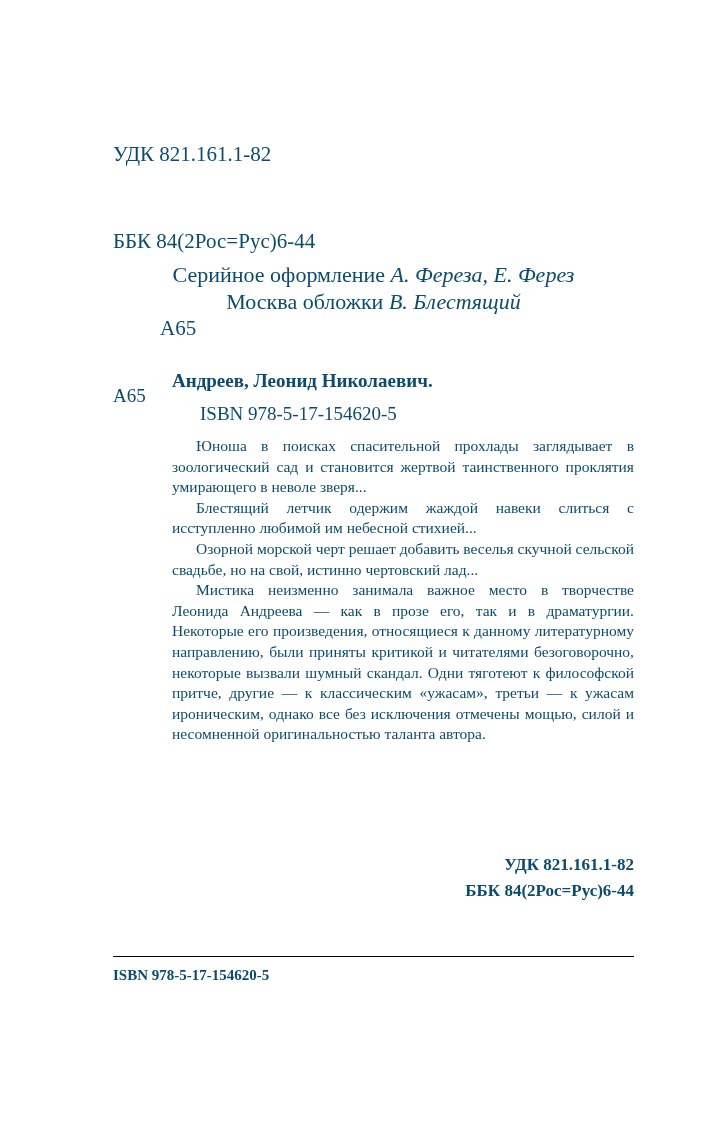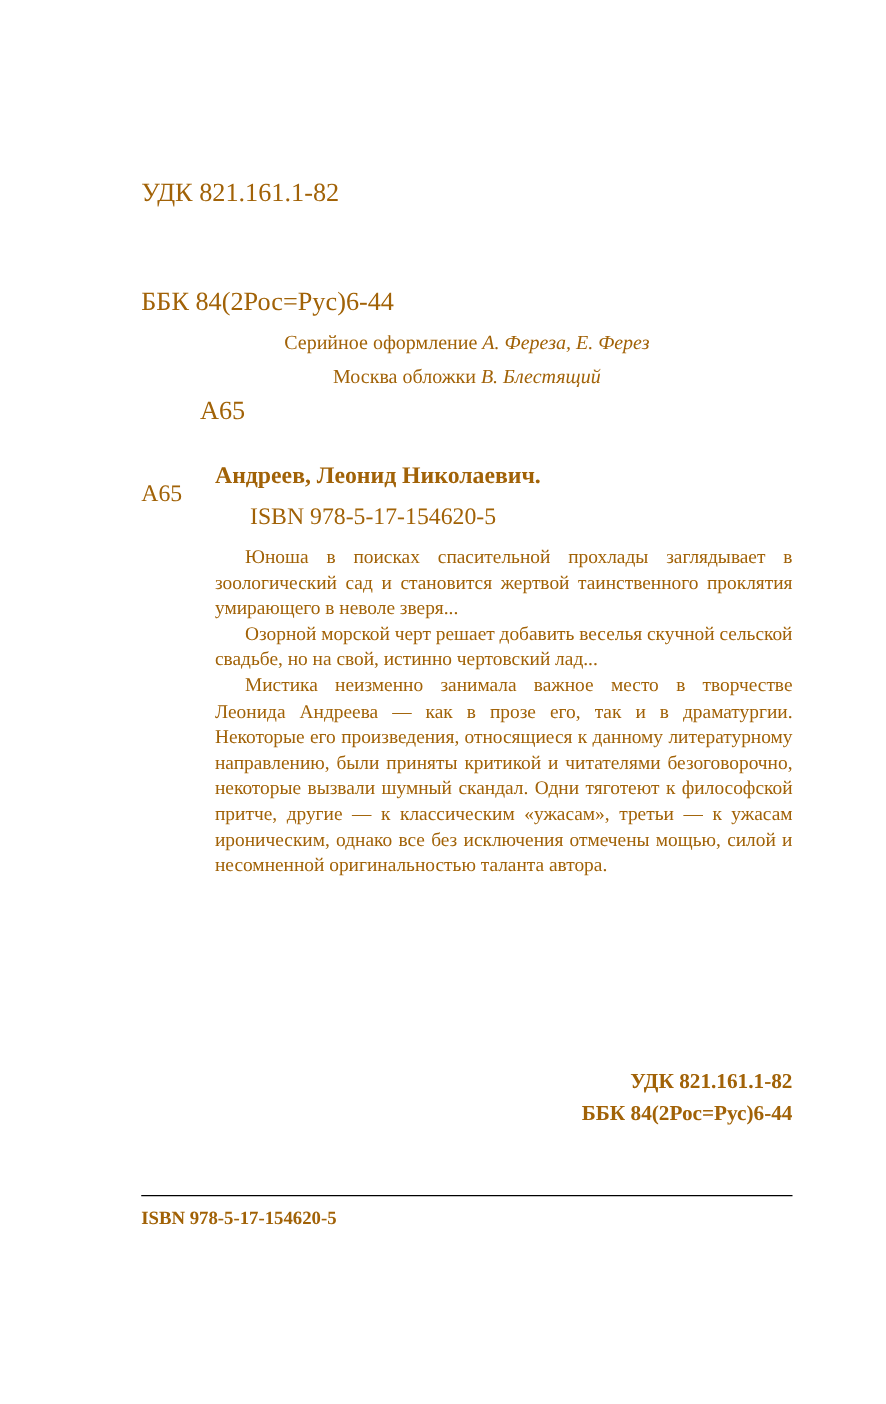--- a/index.html
+++ b/index.html
@@ -6,21 +6,21 @@
     margin: 0;
     padding: 0;
     background: #ffffff;
   }
   .page {
     position: relative;
     width: 709px;
     height: 1123px;
     background: #ffffff;
     font-family: "Liberation Serif", "DejaVu Serif", serif;
-    color: #a16207;
+    color: #0c4a6e;
     overflow: hidden;
   }
 
   
   .top-codes {
     position: absolute;
     left: 113px;
     top: 82px;
     font-size: 21px;
     line-height: 29px;
@@ -40,21 +40,21 @@
     font-size: 16px;
   }
 
   
   .design-block {
     position: absolute;
     left: 113px;
     top: 261px;
     width: 521px;
     text-align: center;
-    font-size: 16px;
+    font-size: 22px;
     line-height: 27px;
   }
   .design-block i {
     font-style: italic;
   }
 
   
   .catalog-code {
     position: absolute;
     left: 113px;
@@ -142,20 +142,21 @@
   </div>
 
   <div class="catalog-code">А65</div>
 
   <div class="main-block">
     <p class="author">Андреев, Леонид Николаевич.</p>
     <p class="isbn-line">ISBN 978-5-17-154620-5</p>
 
     <div class="annotation">
       <p>Юноша в поисках спасительной прохлады заглядывает в зоологический сад и становится жертвой таинственного проклятия умирающего в неволе зверя...</p>
+      <p>Блестящий летчик одержим жаждой навеки слиться с исступленно любимой им небесной стихией...</p>
       <p>Озорной морской черт решает добавить веселья скучной сельской свадьбе, но на свой, истинно чертовский лад...</p>
       <p>Мистика неизменно занимала важное место в творчестве Леонида Андреева — как в прозе его, так и в драматургии. Некоторые его произведения, относящиеся к данному литературному направлению, были приняты критикой и читателями безоговорочно, некоторые вызвали шумный скандал. Одни тяготеют к философской притче, другие — к классическим «ужасам», третьи — к ужасам ироническим, однако все без исключения отмечены мощью, силой и несомненной оригинальностью таланта автора.</p>
     </div>
   </div>
 
   <div class="right-codes">
     <div>УДК 821.161.1-82</div>
     <div>ББК 84(2Рос=Рус)6-44</div>
   </div>
 

